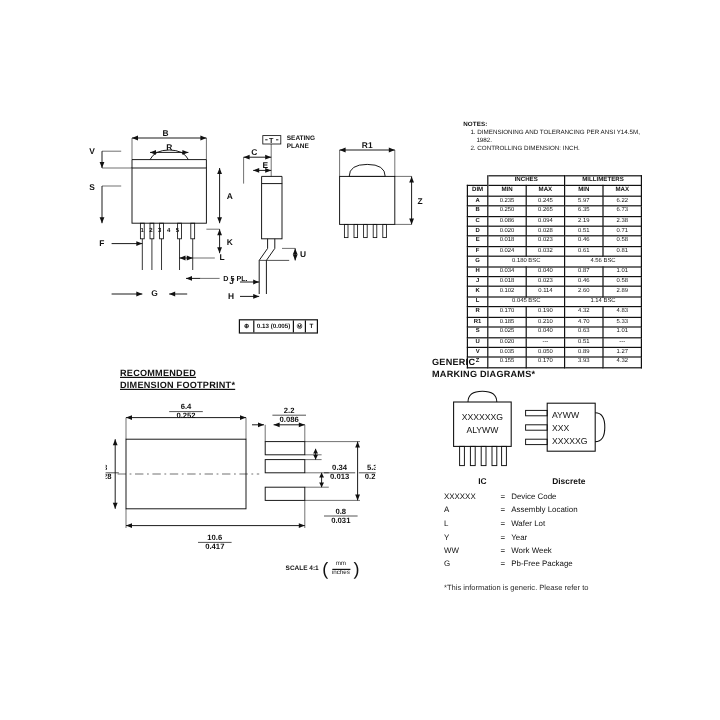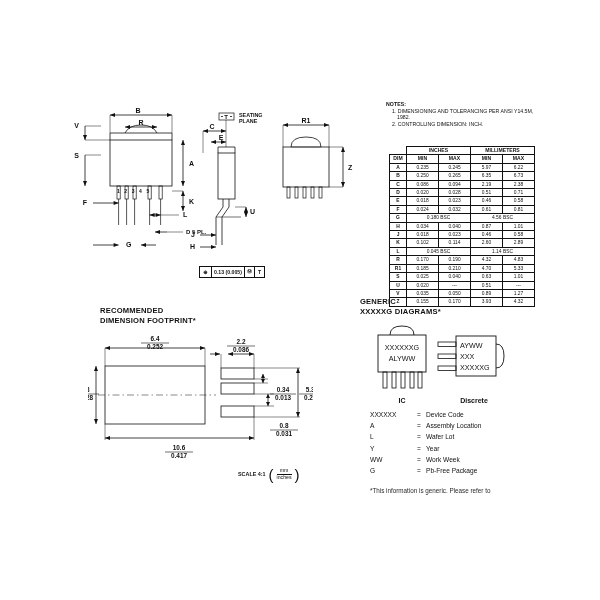--- a/index.html
+++ b/index.html
@@ -340,21 +340,21 @@
         <tr>
           <td class="dim">Z</td>
           <td class="v">0.155</td>
           <td class="v">0.170</td>
           <td class="v">3.93</td>
           <td class="v">4.32</td>
         </tr>
       </tbody>
   </table>
 
-  <div class="abs hd" style="left:100px;top:306px;width:200px;">
+  <div class="abs hd" style="left:100px;top:306px;width:200px;text-decoration:underline;">
     <div>RECOMMENDED</div>
     <div>DIMENSION FOOTPRINT*</div>
   </div>
 
   <svg class="abs" style="left:88px;top:330px;" width="225" height="145" viewBox="0 0 225 145">
     <g fill="none" stroke="#111" stroke-width="0.8">
 
       <rect x="17" y="36" width="100" height="58"></rect>
 
       <rect x="133" y="38" width="33" height="11"></rect>
@@ -443,21 +443,21 @@
     <span class="paren">(</span>
     <span class="frac">
       <span class="top">mm</span>
       <span>inches</span>
     </span>
     <span class="paren">)</span>
   </div>
 
   <div class="abs hd" style="left:360px;top:297px;width:180px;">
     <div>GENERIC</div>
-    <div>XXXXXG DIAGRAMS*</div>
+    <div>MARKING DIAGRAMS*</div>
   </div>
 
   <svg class="abs" style="left:358px;top:322px;" width="185" height="85" viewBox="0 0 185 85">
     <g fill="none" stroke="#111" stroke-width="0.9">
 
       <rect x="20" y="13" width="48" height="37"></rect>
       <path d="M32 13 Q32 4 44 4 Q56 4 56 13"></path>
       <g stroke-width="0.8">
         <rect x="25" y="50" width="4" height="16"></rect>
         <rect x="34" y="50" width="4" height="16"></rect>

